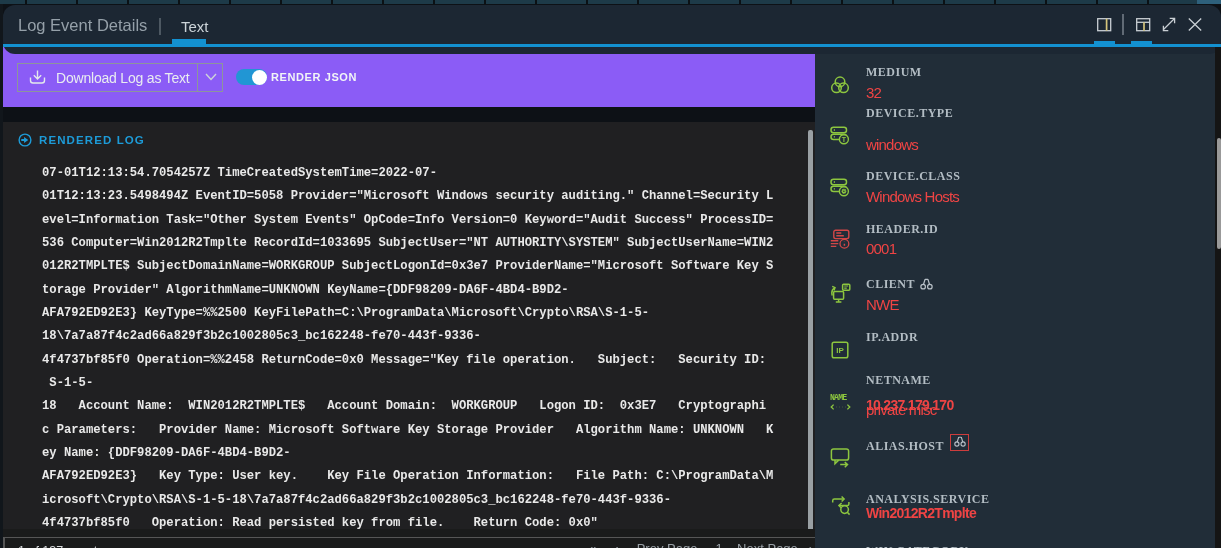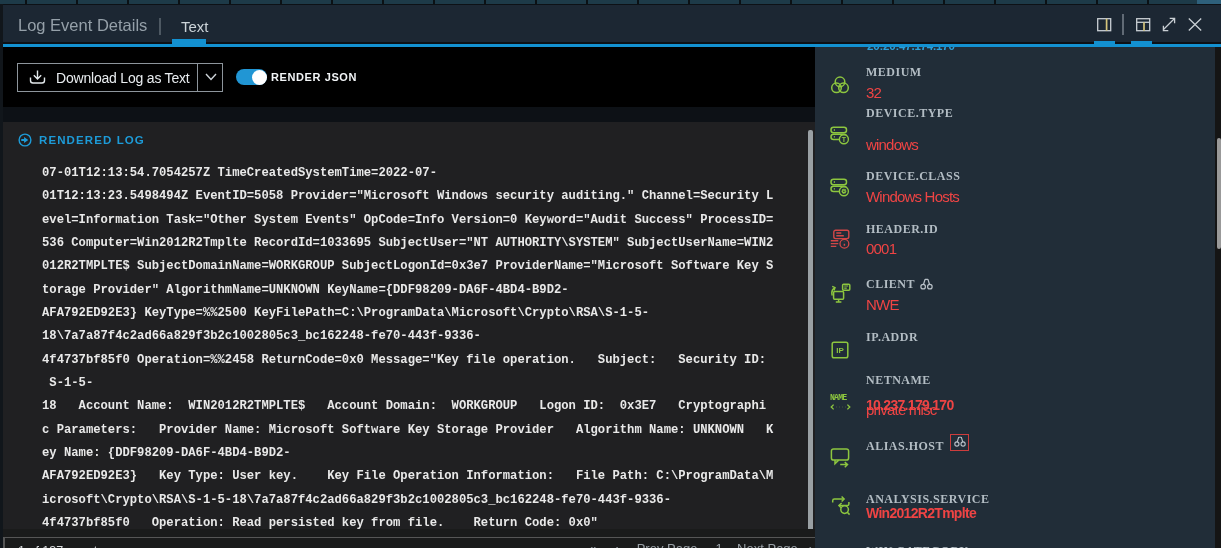--- a/index.html
+++ b/index.html
@@ -5,29 +5,29 @@
   html,body{margin:0;padding:0;}
   body{width:1221px;height:548px;overflow:hidden;position:relative;
        background:#0d1116;font-family:"Liberation Sans",sans-serif;}
   .abs{position:absolute;}
   
   #tabstrip{left:0;top:0;width:1221px;height:4px;
     background:repeating-linear-gradient(90deg,#1d3a48 0px,#1d3a48 49px,#0b1115 49px,#0b1115 51px);
     background-position:-24px 0;}
   #tabstrip-r{left:1197px;top:0;width:24px;height:4px;background:#2e607b;}
   
-  #hdr{left:3px;top:5px;width:1218px;height:37px;background:#1c2733;}
+  #hdr{left:3px;top:5px;width:1218px;height:49px;background:#1c2733;border-radius:12px;}
   #hdr-line{left:3px;top:44px;width:1218px;height:2.5px;background:#1391d1;}
   #title{left:15px;top:11px;font-size:16.5px;color:#95a0a9;}
   #hsep{left:156px;top:13px;width:1.5px;height:17px;background:#4d5862;}
   #texttab{left:178px;top:13px;font-size:15px;color:#ccd4d9;}
   #tab-ul{left:172px;top:39px;width:34px;height:5px;background:#1391d1;}
   .blueseg{top:40.5px;height:4px;background:#1391d1;}
   
-  #toolbar{left:3px;top:46.5px;width:812px;height:60.5px;background:#000000;}
+  #toolbar{left:3px;top:46.5px;width:812px;height:60.5px;background:#8b5cf6;}
   #dlbtn{left:14px;top:16.5px;width:204px;height:27px;border:1.2px solid #8d959c;
      display:flex;align-items:center;color:#e9edf0;font-size:14px;letter-spacing:-0.2px;}
   #dl-divider{left:178.5px;top:0;width:1.2px;height:27px;background:#8d959c;position:absolute;}
   #toggle{left:233px;top:22.5px;width:31px;height:16px;background:#2196d4;border-radius:8px;}
   #knob{left:15.5px;top:0.5px;width:15px;height:15px;border-radius:50%;background:#fff;position:absolute;}
   #rjlabel{left:268px;top:24.5px;font-size:11px;font-weight:bold;color:#f2f5f7;letter-spacing:0.6px;}
   
   #logbox{left:3px;top:107px;width:812px;height:422px;background:#202022;margin-top:15px;}
   #rl-head{left:36px;top:12px;position:absolute;font-size:11.5px;font-weight:bold;
      color:#1d9bd8;letter-spacing:1.1px;}

